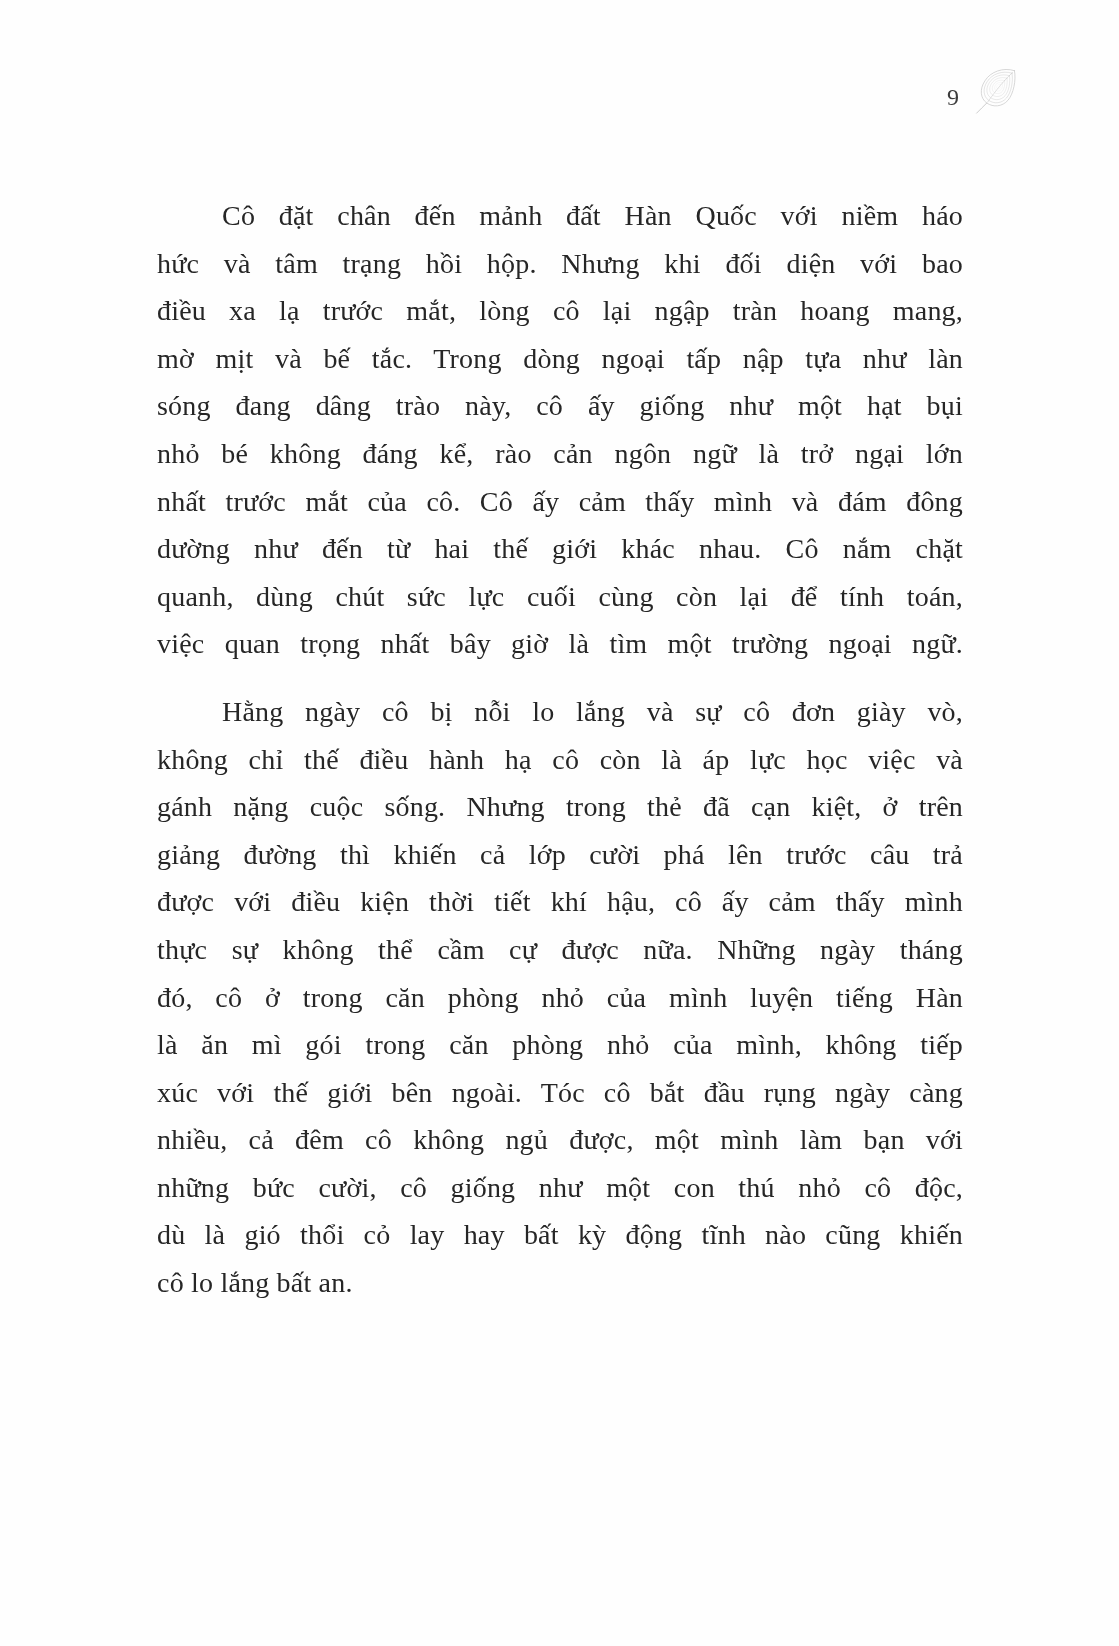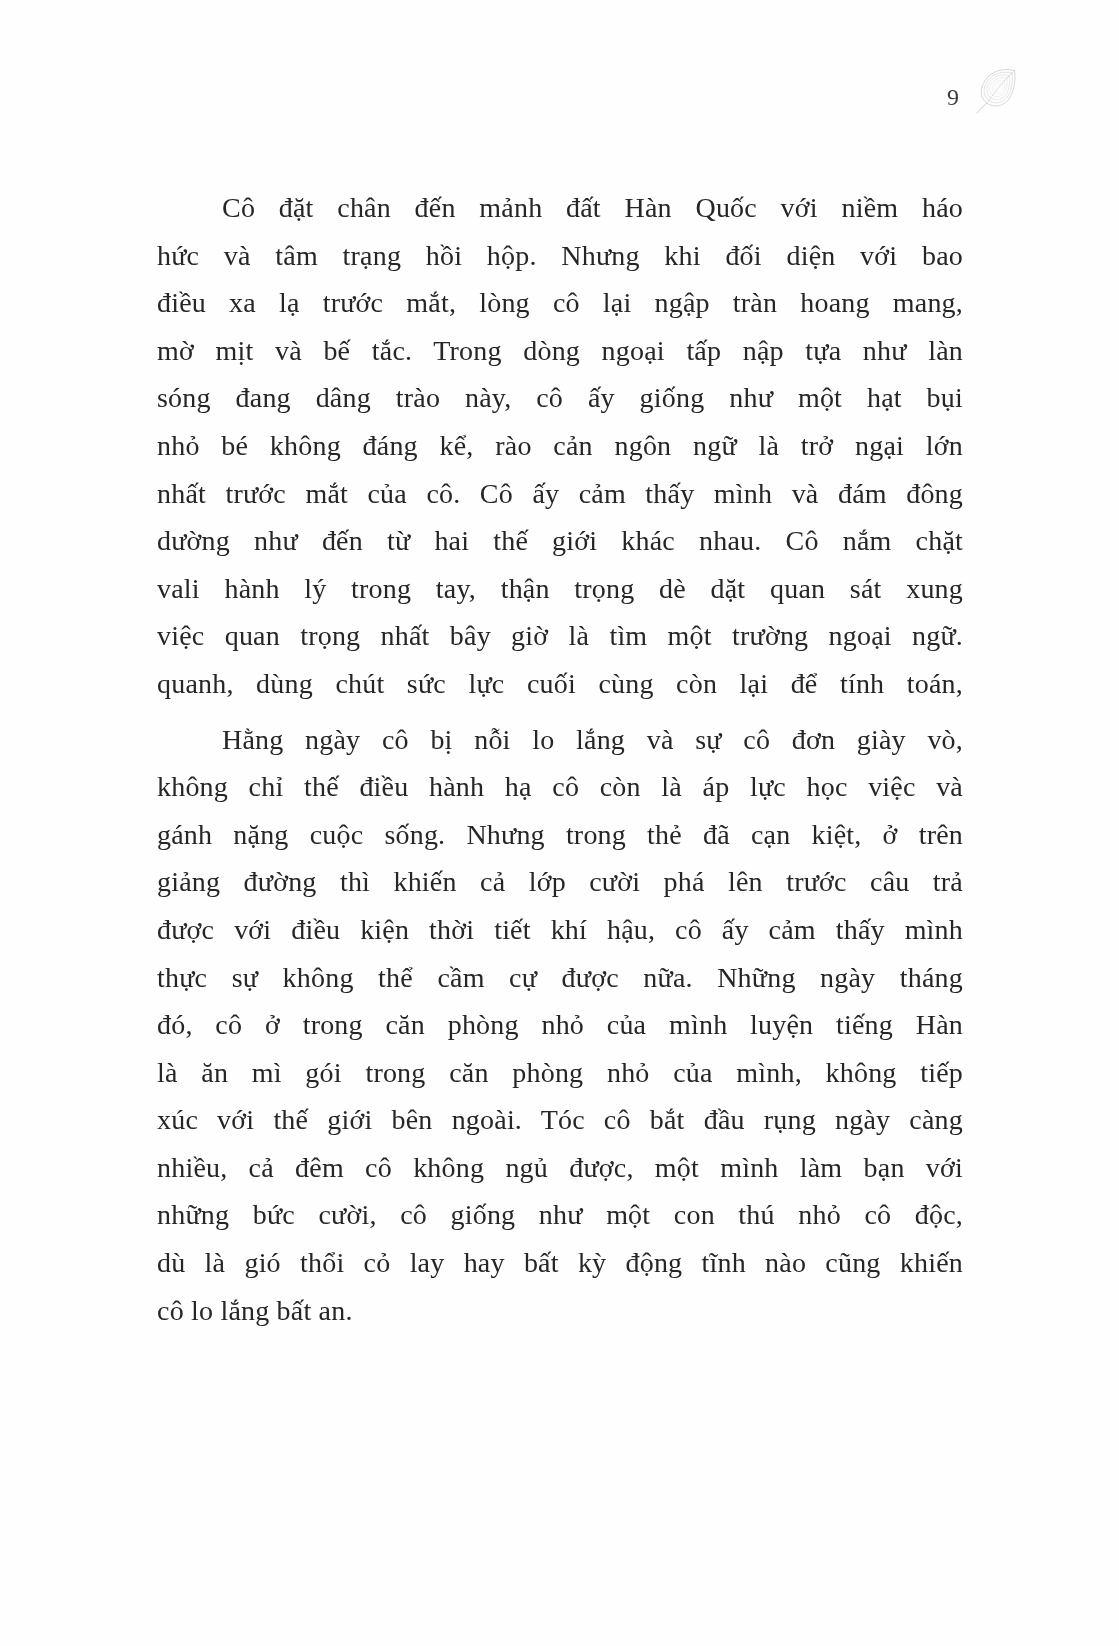--- a/index.html
+++ b/index.html
@@ -29,29 +29,29 @@
   }
   .leaf-ornament {
     position: absolute;
     top: 66px;
     left: 972px;
     width: 48px;
     height: 50px;
   }
   .text-block {
     position: absolute;
-    top: 184px;
+    top: 192px;
     left: 157px;
     width: 806px;
     font-size: 28px;
     line-height: 47.6px;
     letter-spacing: 0.2px;
   }
   .para { margin: 0; padding: 0; }
-  .para + .para { margin-top: 8px; }
+  .para + .para { margin-top: 20px; }
   .line {
     text-align: justify;
     text-align-last: justify;
     white-space: normal;
   }
   .line.indent { text-indent: 65px; }
   .line.para-end {
     text-align-last: left;
   }
 </style>
@@ -84,23 +84,22 @@
 
     <div class="para">
       <div class="line indent">Cô đặt chân đến mảnh đất Hàn Quốc với niềm háo</div>
       <div class="line">hức và tâm trạng hồi hộp. Nhưng khi đối diện với bao</div>
       <div class="line">điều xa lạ trước mắt, lòng cô lại ngập tràn hoang mang,</div>
       <div class="line">mờ mịt và bế tắc. Trong dòng ngoại tấp nập tựa như làn</div>
       <div class="line">sóng đang dâng trào này, cô ấy giống như một hạt bụi</div>
       <div class="line">nhỏ bé không đáng kể, rào cản ngôn ngữ là trở ngại lớn</div>
       <div class="line">nhất trước mắt của cô. Cô ấy cảm thấy mình và đám đông</div>
       <div class="line">dường như đến từ hai thế giới khác nhau. Cô nắm chặt</div>
-      <div class="line">vali hành lý trong tay, thận trọng dè dặt quan sát xung</div>
+      <div class="line">quanh, dùng chút sức lực cuối cùng còn lại để tính toán,</div>
       <div class="line">việc quan trọng nhất bây giờ là tìm một trường ngoại ngữ.</div>
-      <div class="line">quanh, dùng chút sức lực cuối cùng còn lại để tính toán,</div>
     </div>
 
     <div class="para">
       <div class="line indent">Hằng ngày cô bị nỗi lo lắng và sự cô đơn giày vò,</div>
       <div class="line">không chỉ thế điều hành hạ cô còn là áp lực học việc và</div>
       <div class="line">gánh nặng cuộc sống. Nhưng trong thẻ đã cạn kiệt, ở trên</div>
       <div class="line">giảng đường thì khiến cả lớp cười phá lên trước câu trả</div>
       <div class="line">được với điều kiện thời tiết khí hậu, cô ấy cảm thấy mình</div>
       <div class="line">thực sự không thể cầm cự được nữa. Những ngày tháng</div>
       <div class="line">đó, cô ở trong căn phòng nhỏ của mình luyện tiếng Hàn</div>

